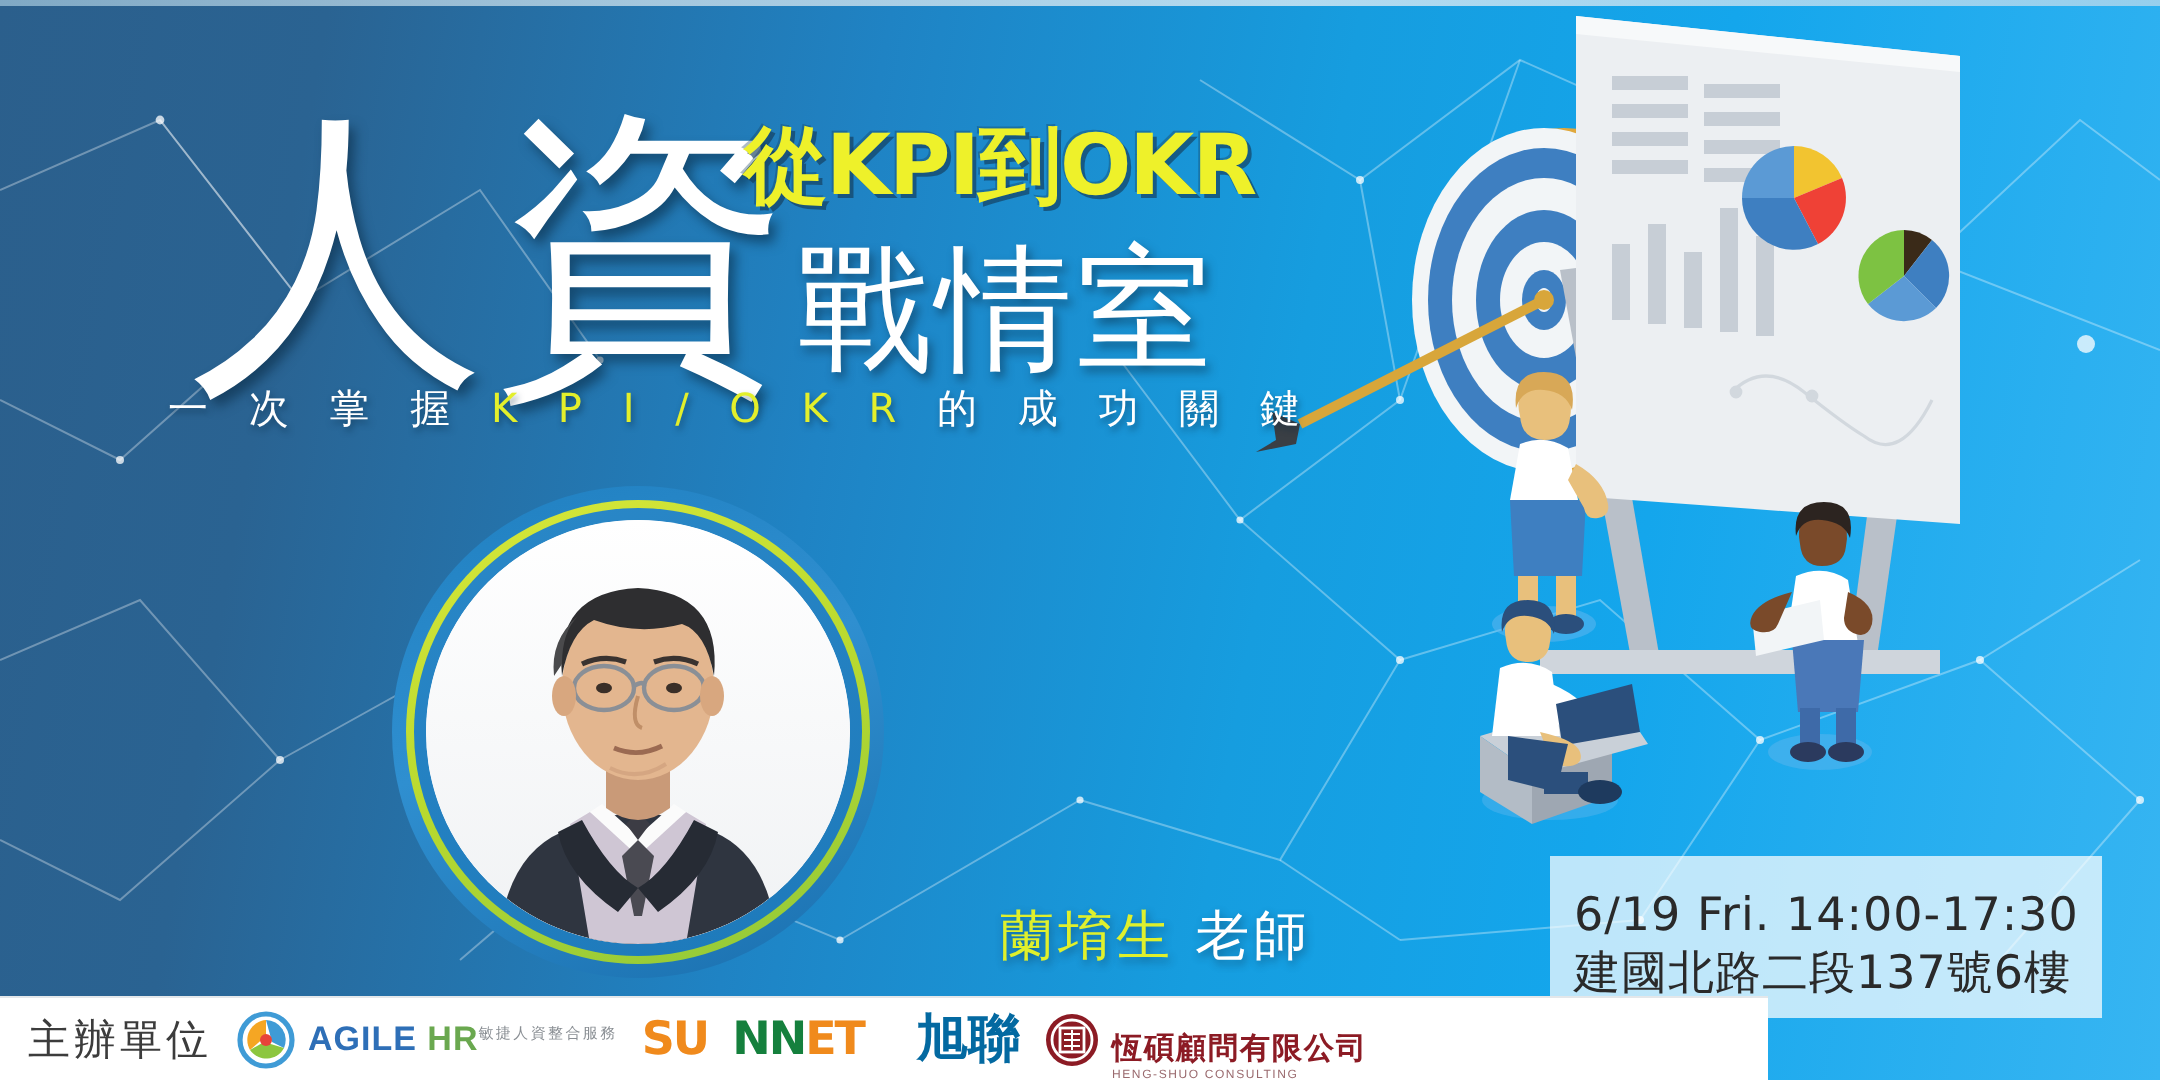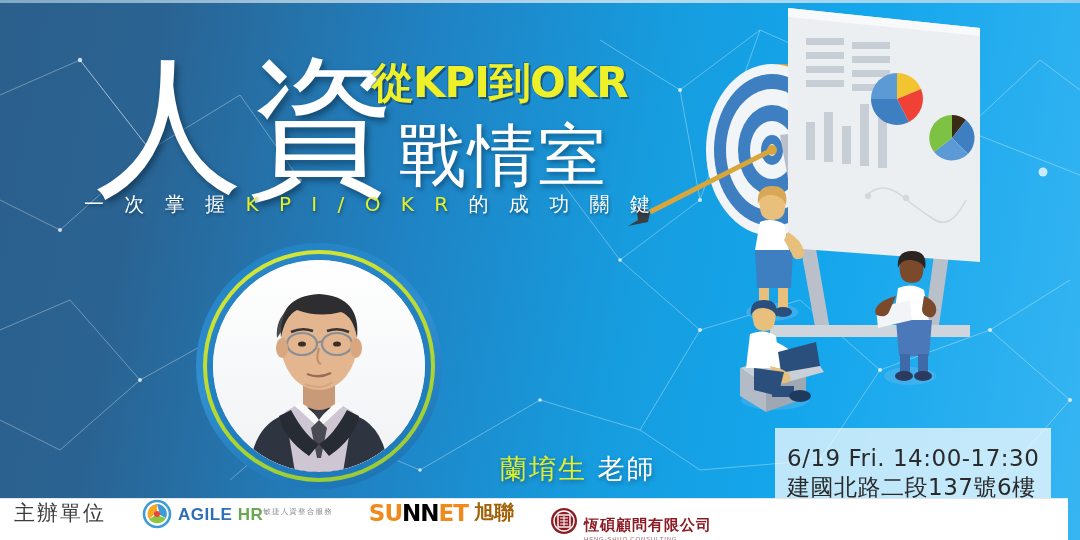--- a/index.html
+++ b/index.html
@@ -60,34 +60,34 @@
   }
   .speaker .nm{color:#dff02c;margin-left:48px;}
   
   .infobox{
     position:absolute;left:775px;top:428px;z-index:5;
     background:rgba(255,255,255,.72);padding:16px 12px 6px 12px;
     font-family:"DejaVu Sans","Liberation Sans",sans-serif;
   }
   .infobox div{font-size:23px;line-height:1.28;color:#2a2a2a;white-space:nowrap;letter-spacing:.5px;}
   
-  .footer{position:absolute;left:0;bottom:0;width:1068px;height:42px;background:#ffffff;z-index:7;
-    display:flex;align-items:flex-start;gap:36px;padding-left:14px;box-sizing:border-box;
+  .footer{position:absolute;left:0;bottom:0;width:884px;height:42px;background:#ffffff;z-index:7;
+    display:flex;align-items:center;gap:12px;padding-left:14px;box-sizing:border-box;
     border-top:1px solid #e3e7ea;}
   .f-label{font-size:21px;color:#3c3c3c;letter-spacing:2px;
     font-family:"DejaVu Sans","Liberation Sans",sans-serif;}
   .logo{display:flex;align-items:center;gap:6px;}
   .logo-txt{display:flex;flex-direction:row;line-height:1;}
   .agile-main{font-size:17px;font-weight:700;color:#2e6fb7;letter-spacing:.5px;}
   .agile-main .hr{color:#6aa84f;}
   .agile-sub{font-size:7.5px;color:#8a8f94;letter-spacing:1.2px;margin-top:2px;}
   .sunnet{font-size:23px;font-weight:800;color:#f08a1c;letter-spacing:-1px;
     font-family:"DejaVu Sans","Liberation Sans",sans-serif;}
-  .sunnet .dk{color:#000000;}
-  .sunnet-cn{font-size:20px;font-weight:700;color:#a16207;letter-spacing:0px;margin-left:0;
+  .sunnet .dk{color:#15803d;padding-left:12px;}
+  .sunnet-cn{font-size:26px;font-weight:700;color:#0369a1;letter-spacing:0px;margin-left:20px;
     font-family:"DejaVu Sans","Liberation Sans",sans-serif;}
   .hs-txt{display:flex;flex-direction:column;line-height:1;}
   .hs-main{font-size:15px;font-weight:700;color:#8c1b24;letter-spacing:1px;
     font-family:"DejaVu Sans","Liberation Sans",sans-serif;margin-top:19px;}
   .hs-sub{font-size:6px;color:#9a6a6e;letter-spacing:.8px;margin-top:3px;}
 </style>
 </head>
 <body>
 
 <div id="poster">

